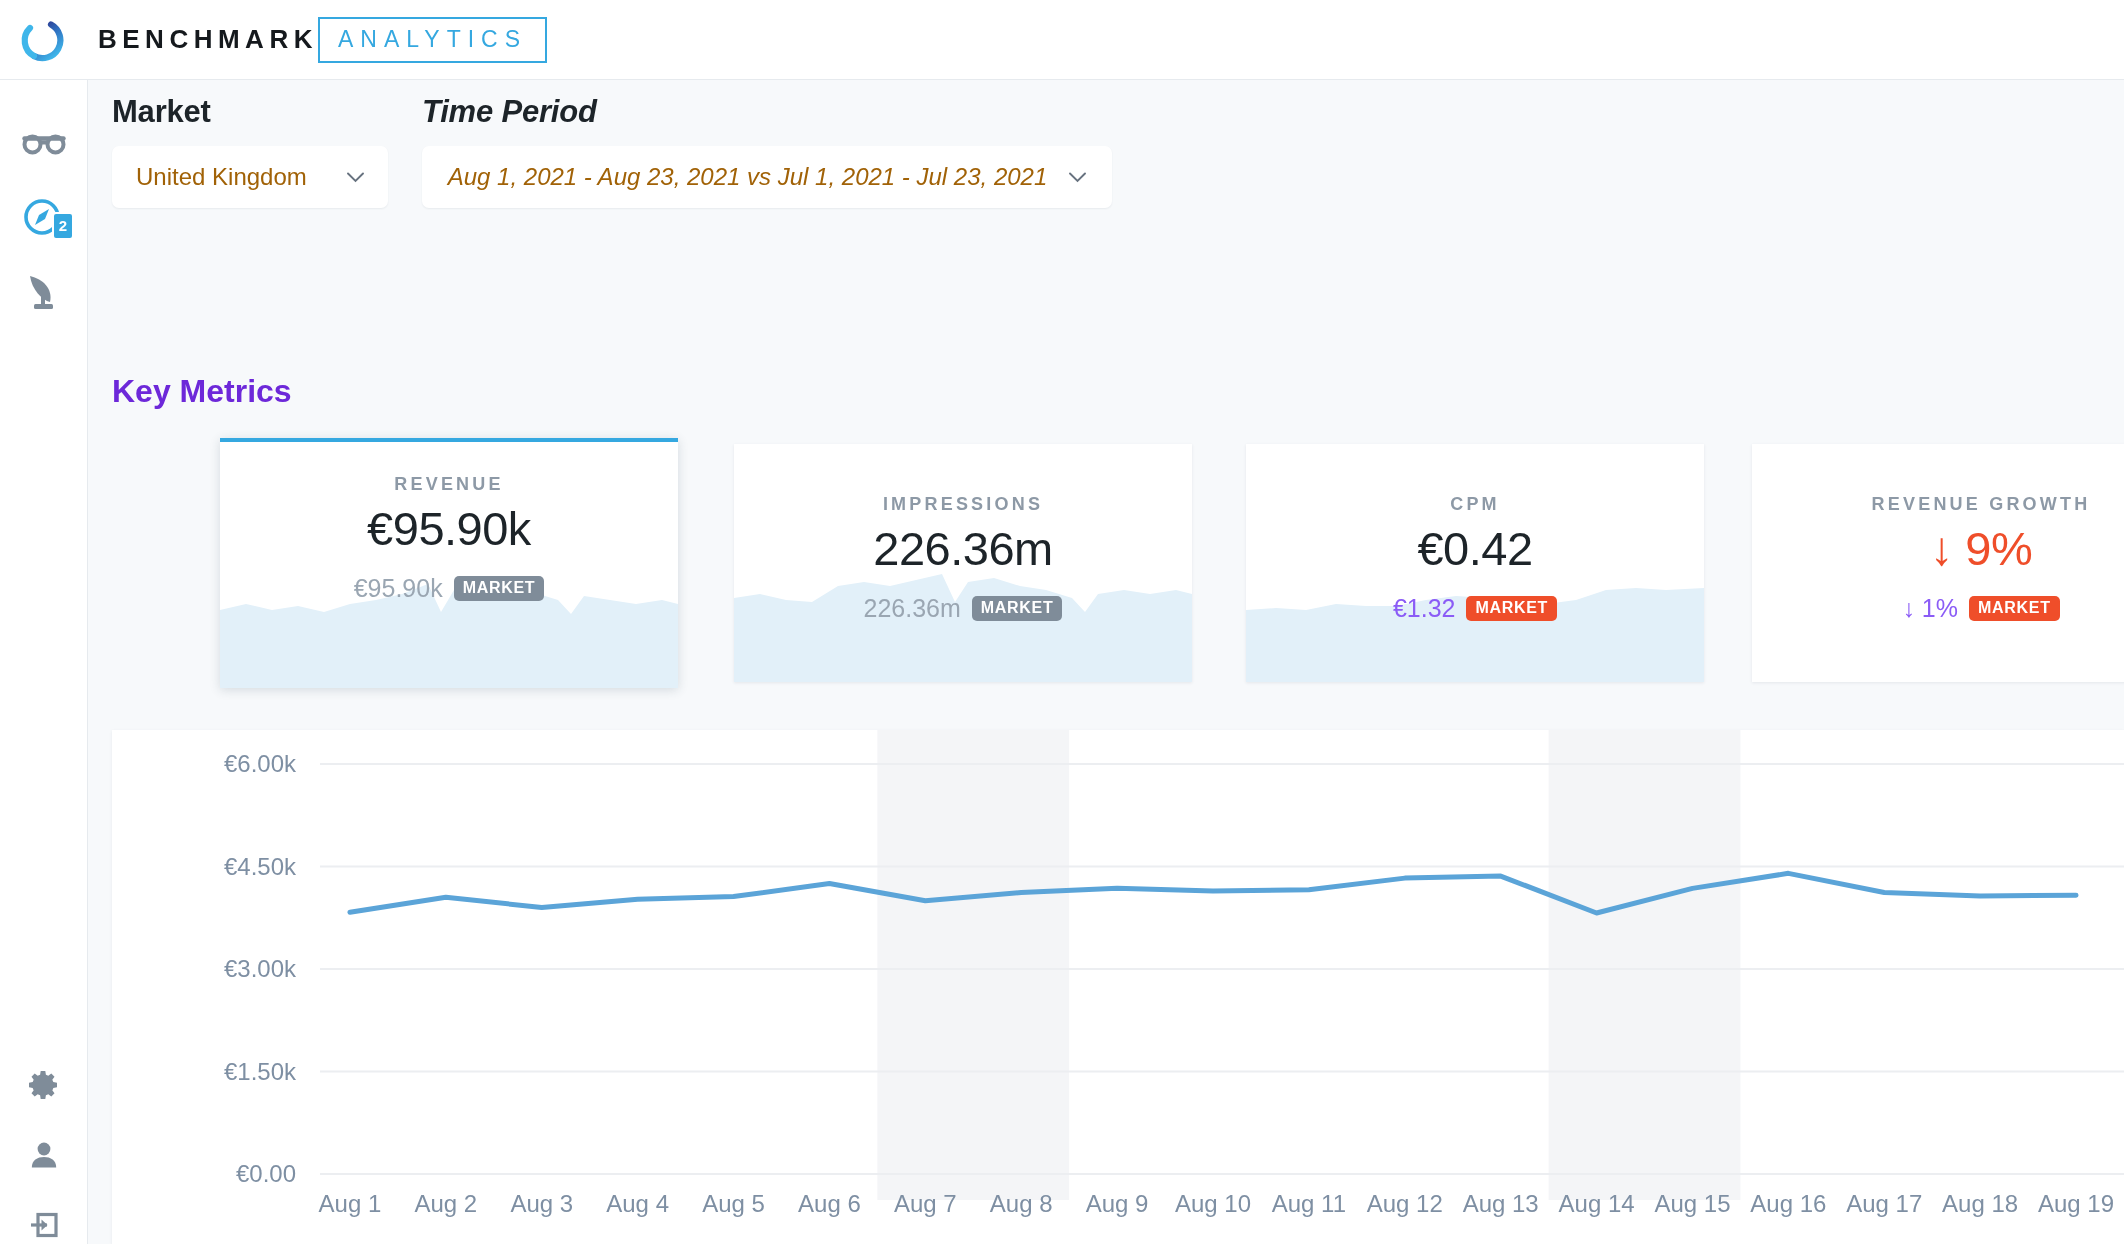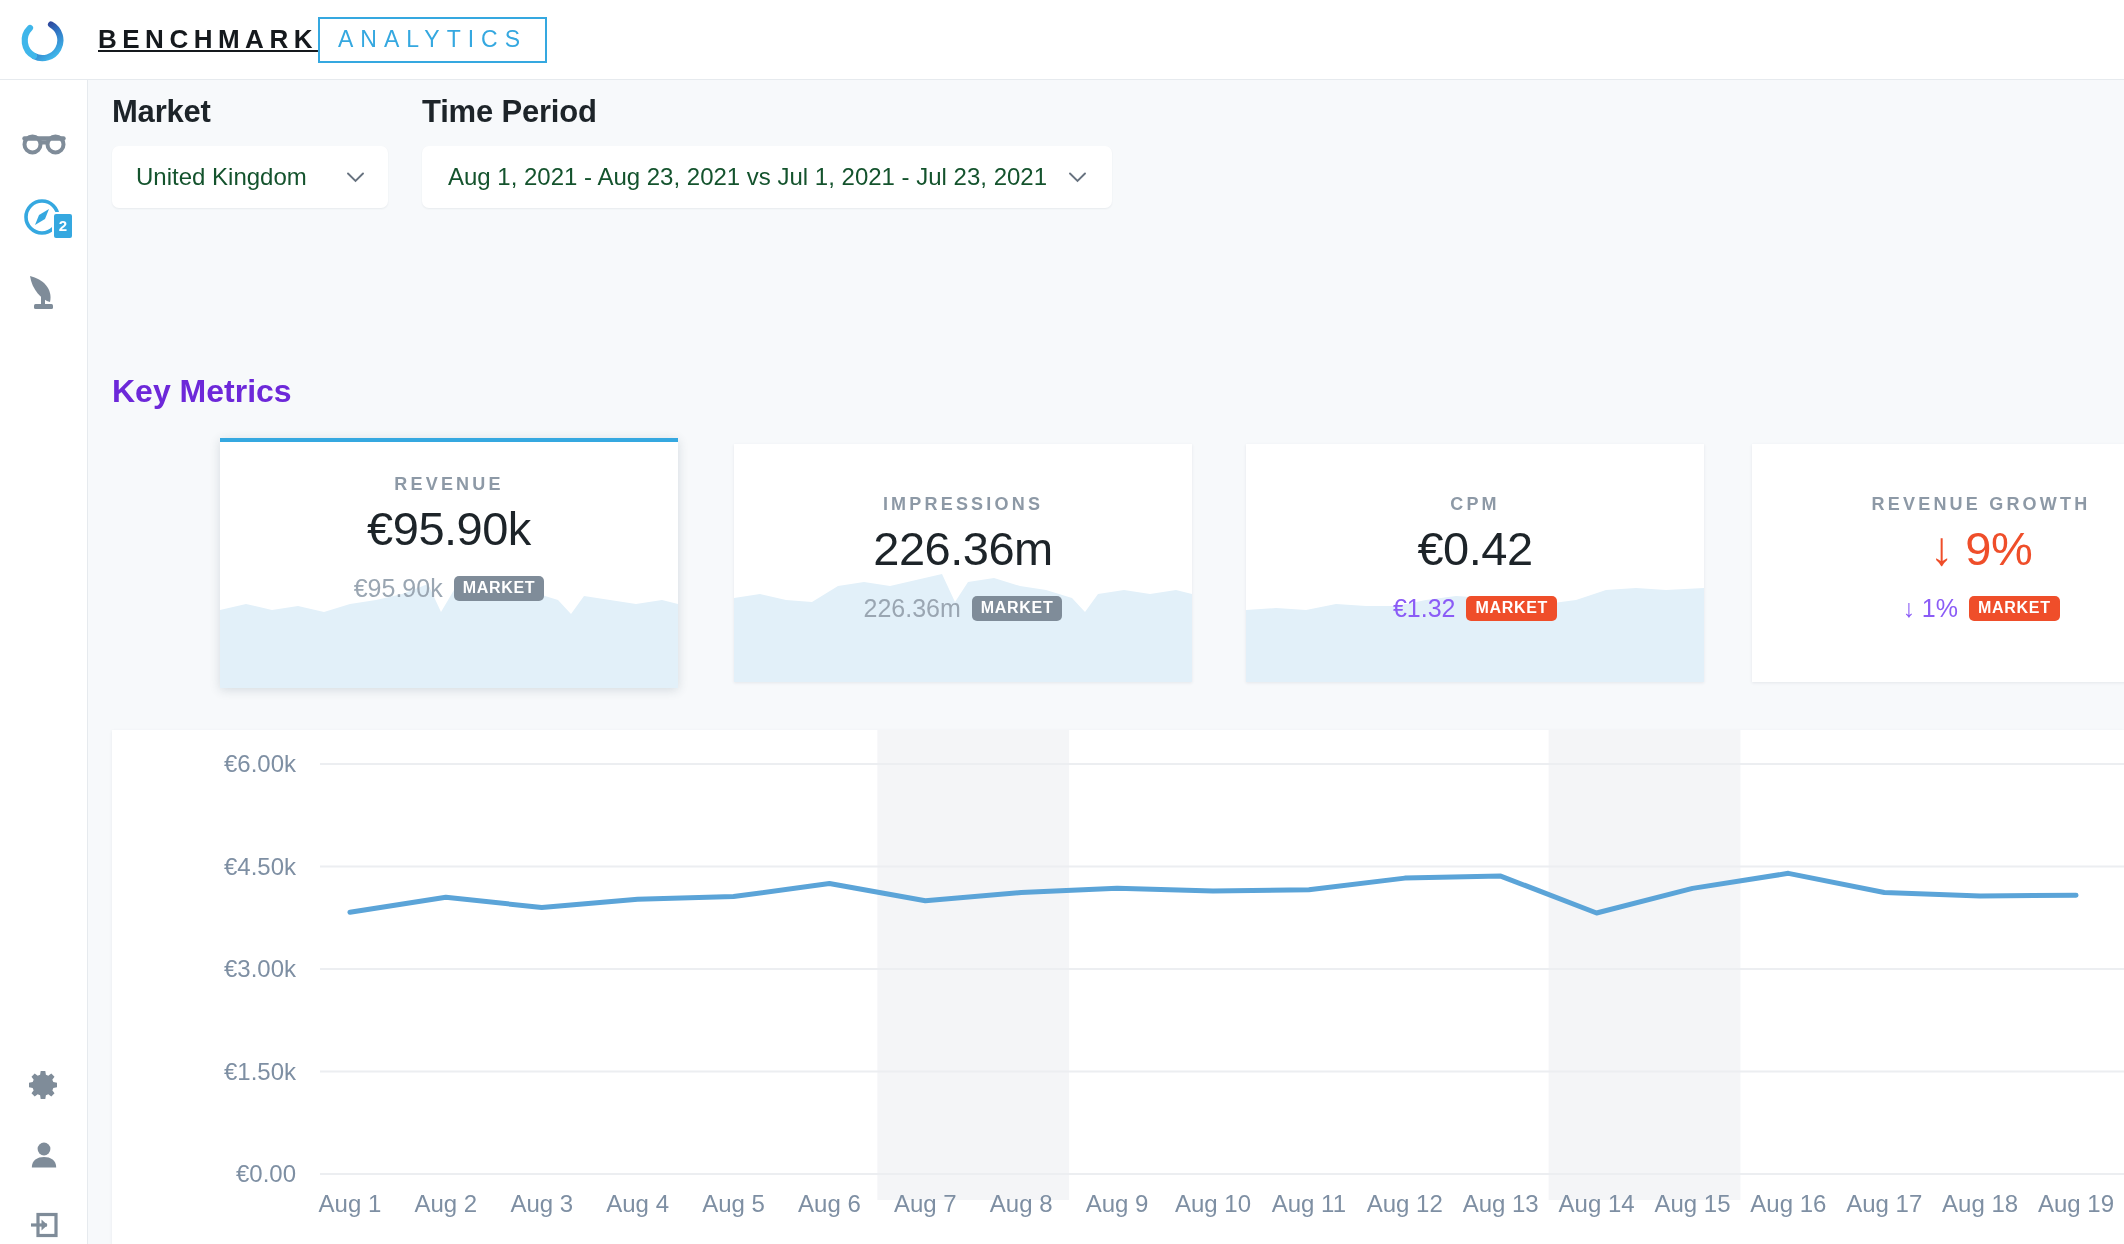--- a/index.html
+++ b/index.html
@@ -28,21 +28,20 @@
     margin-left: 18px;
     width: 46px; height: 46px;
     display: block;
   }
   #brand-name {
     margin-left: 34px;
     font-size: 26px;
     font-weight: 700;
     letter-spacing: 5.5px;
     color: #15191d;
-    text-decoration: underline;
   }
   #brand-sub-box {
     border: 2px solid #35a8e0;
     padding: 7px 18px 8px 18px;
   }
   #brand-sub {
     font-size: 23px;
     font-weight: 500;
     letter-spacing: 7px;
     color: #35a8e0;
@@ -111,33 +110,33 @@
     background: #ffffff;
     border-radius: 7px;
     height: 62px;
     display: flex;
     align-items: center;
     padding: 0 24px;
     box-shadow: 0 1px 2px rgba(30,50,70,.07);
   }
   .filter-value {
     font-size: 24px;
-    color: #14532d;
+    color: #a16207;
     white-space: nowrap;
     text-align: center;
   }
   .chev {
     margin-left: 18px;
     width: 17px; height: 11px;
     flex: none;
   }
 
   #grp-market   { left: 24px;  top: 14px; }
   #grp-market .filter-control { width: 276px; justify-content: space-between; }
-  #grp-time     { left: 334px; top: 14px; }
+  #grp-time     { left: 334px; top: 14px; font-style: italic; }
   #grp-time .filter-control { width: 690px; justify-content: center; }
   #grp-time .chev { margin-left: 22px; }
   #grp-scope    { left: 1076px; top: 14px; }
 
   #add-filter-btn {
     margin-top: 16px;
     width: 960px; height: 62px;
     background: #35a8e0;
     border-radius: 31px;
     display: flex;

